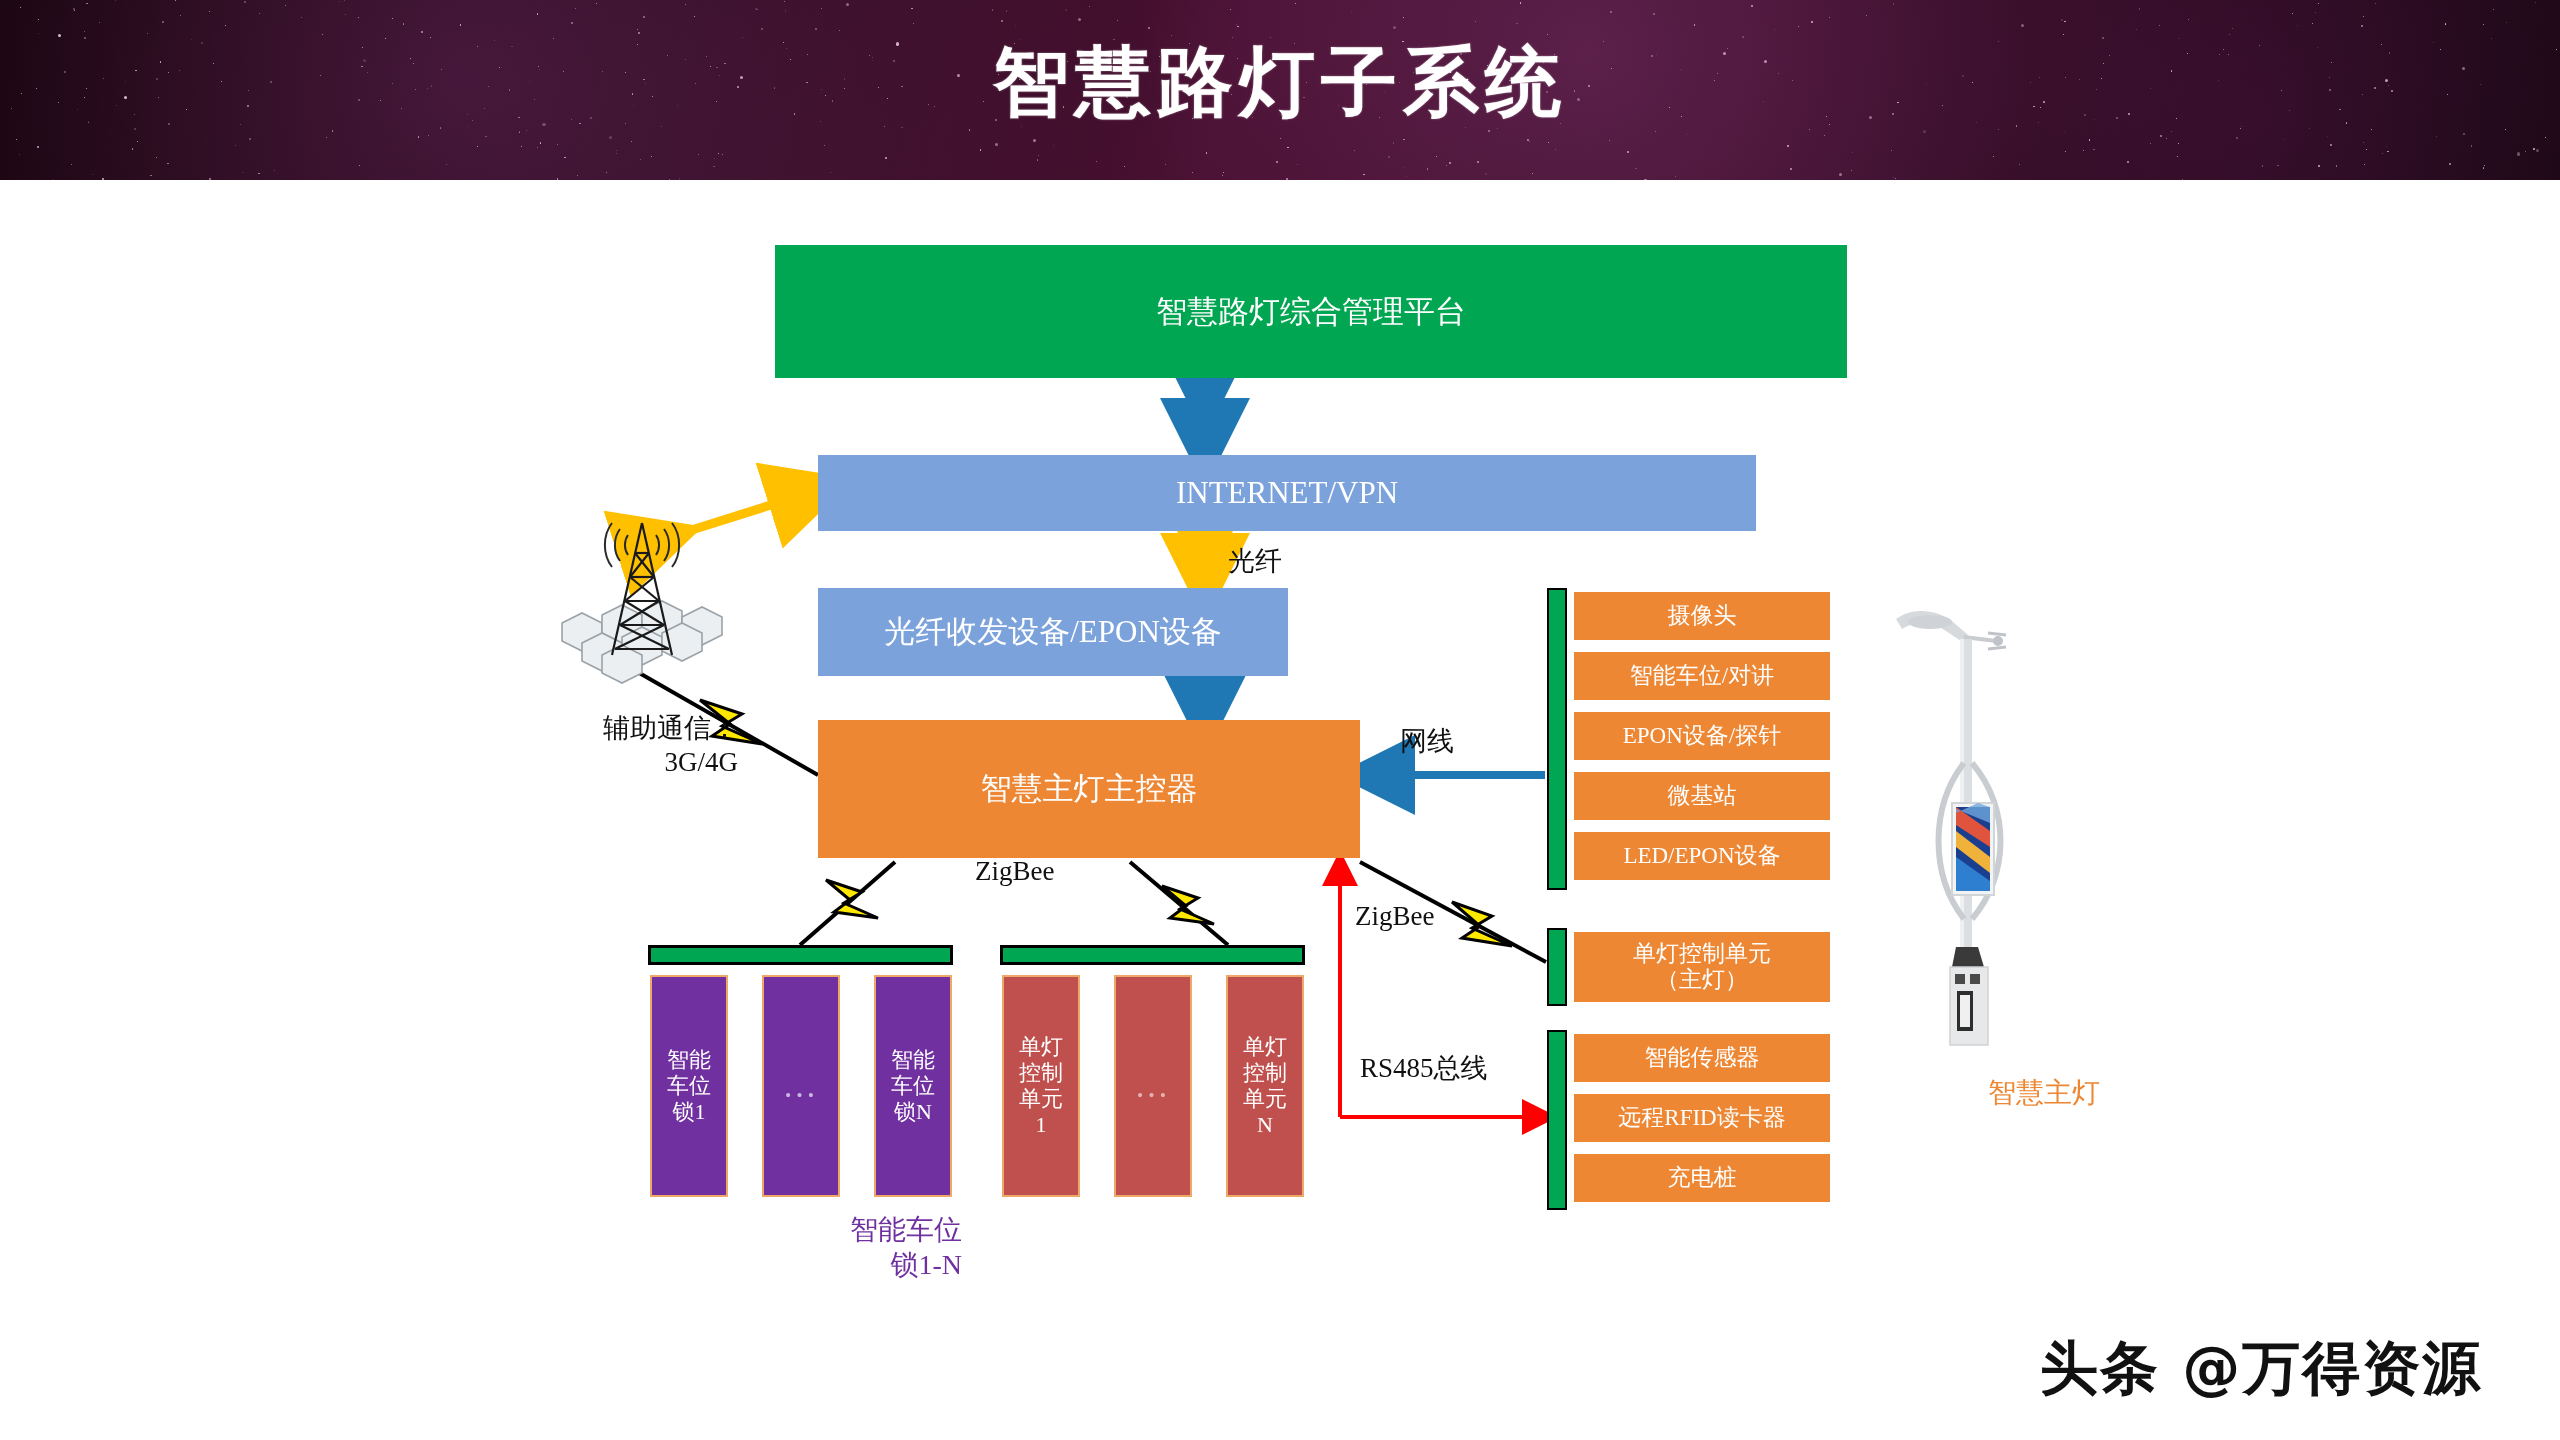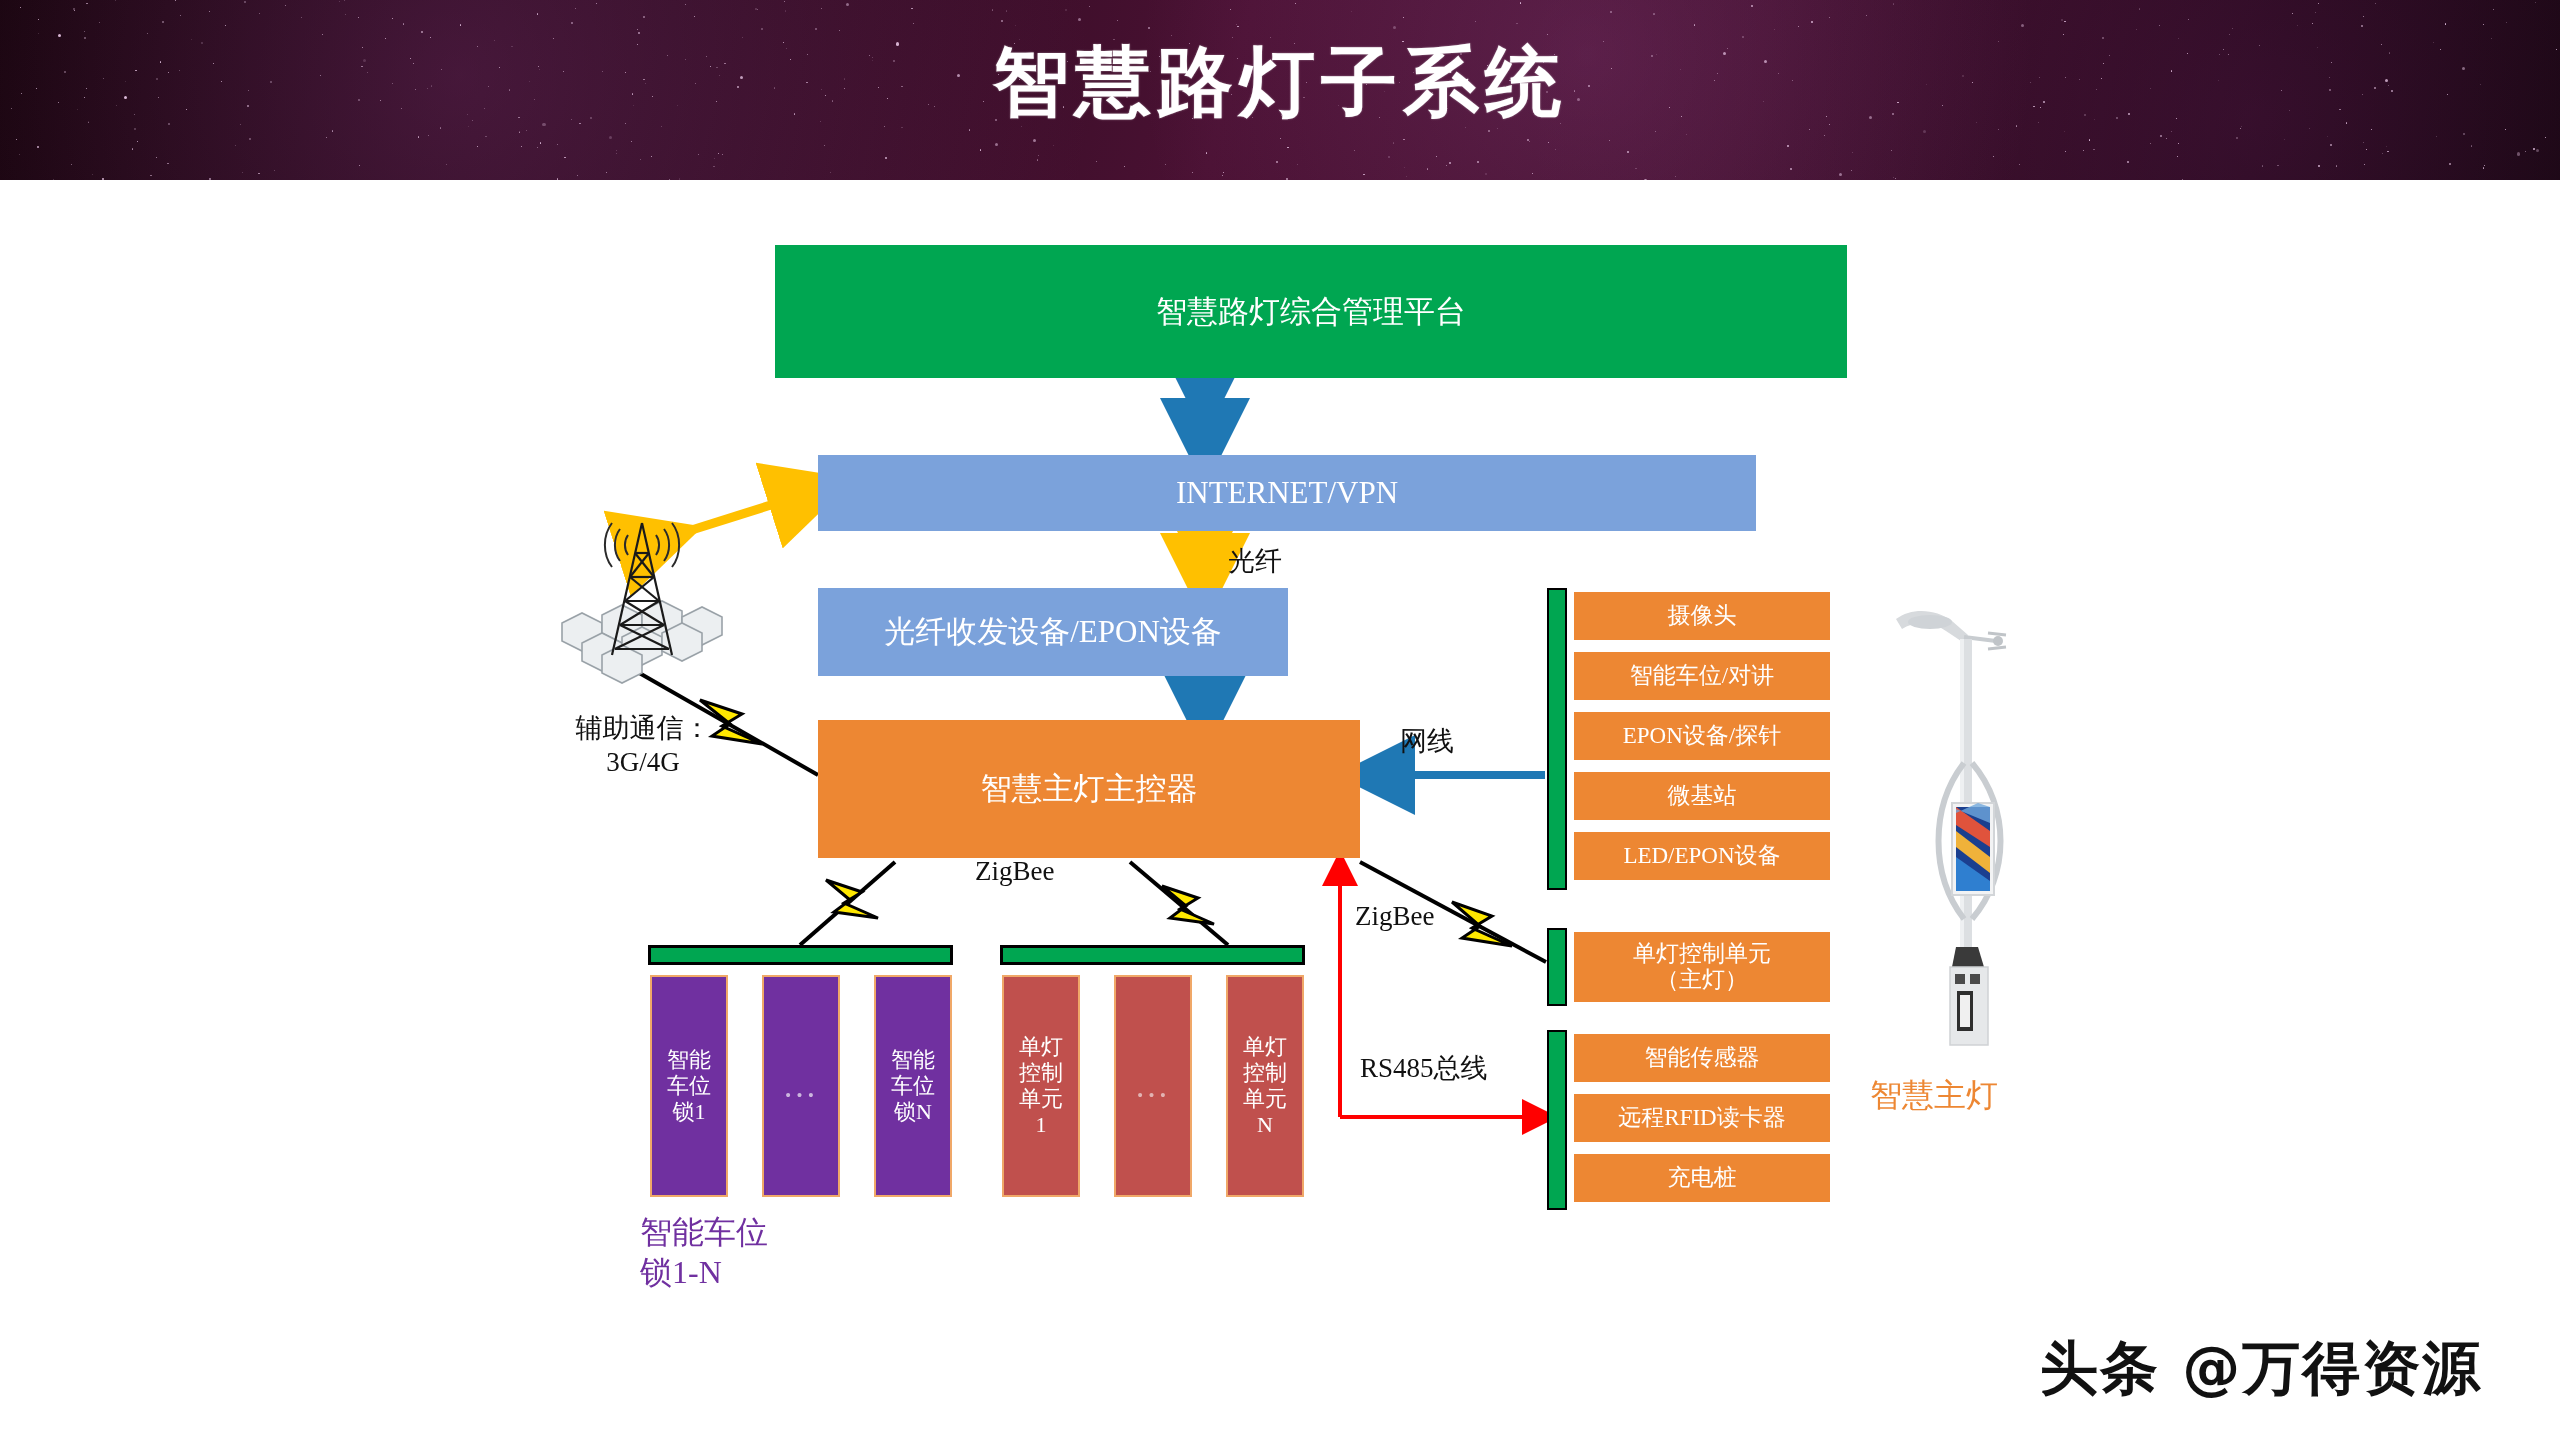--- a/index.html
+++ b/index.html
@@ -58,21 +58,21 @@
   
   .node{
     position:absolute;display:flex;align-items:center;justify-content:center;
     text-align:center;color:#ffffff;font-size:22px;line-height:1.18;
     box-sizing:border-box;border:2px solid #f0a868;
   }
   .node-purple{background:#7030a0;}
   .node-red{background:#c0504d;}
   .node-dots{background:transparent;border:none;color:#4a4a4a;font-size:34px;letter-spacing:3px;}
 
-  .caption{position:absolute;text-align:left;font-size:32px;line-height:1.25;}
+  .caption{position:absolute;text-align:right;font-size:28px;line-height:1.25;}
   .cap-purple{color:#7030a0;}
   .cap-red{color:#c0504d;}
   .cap-orange{color:#ed8733;}
 
   .lbl{position:absolute;color:#111;font-size:27px;line-height:1.25;white-space:pre-line;}
   .lbl-en{font-family:"Liberation Serif","DejaVu Serif",serif;}
 
   svg.overlay{position:absolute;left:0;top:0;width:2560px;height:1440px;pointer-events:none;}
 
   
@@ -684,21 +684,21 @@
   <div class="box box-blue" style="left:818px;top:455px;width:938px;height:76px;">
     <span>INTERNET/VPN</span>
   </div>
 
   <div class="box box-orange" style="left:818px;top:720px;width:542px;height:138px;">
     <span>智慧主灯主控器</span>
   </div>
 
   <div class="lbl" style="left:1228px;top:545px;">光纤</div>
 
-  <div class="lbl" style="left:548px;top:712px;text-align:center;width:190px;">辅助通信：
+  <div class="lbl" style="left:548px;top:712px;text-align:right;width:190px;">辅助通信：
 3G/4G</div>
 
   <div class="lbl lbl-en" style="left:975px;top:855px;">ZigBee</div>
 
   <div class="lbl lbl-en" style="left:1355px;top:900px;">ZigBee</div>
 
   <div class="lbl" style="left:1400px;top:725px;">网线</div>
 
   <div class="lbl" style="left:1360px;top:1052px;font-family:Liberation Serif, serif;">RS485总线</div>
 

